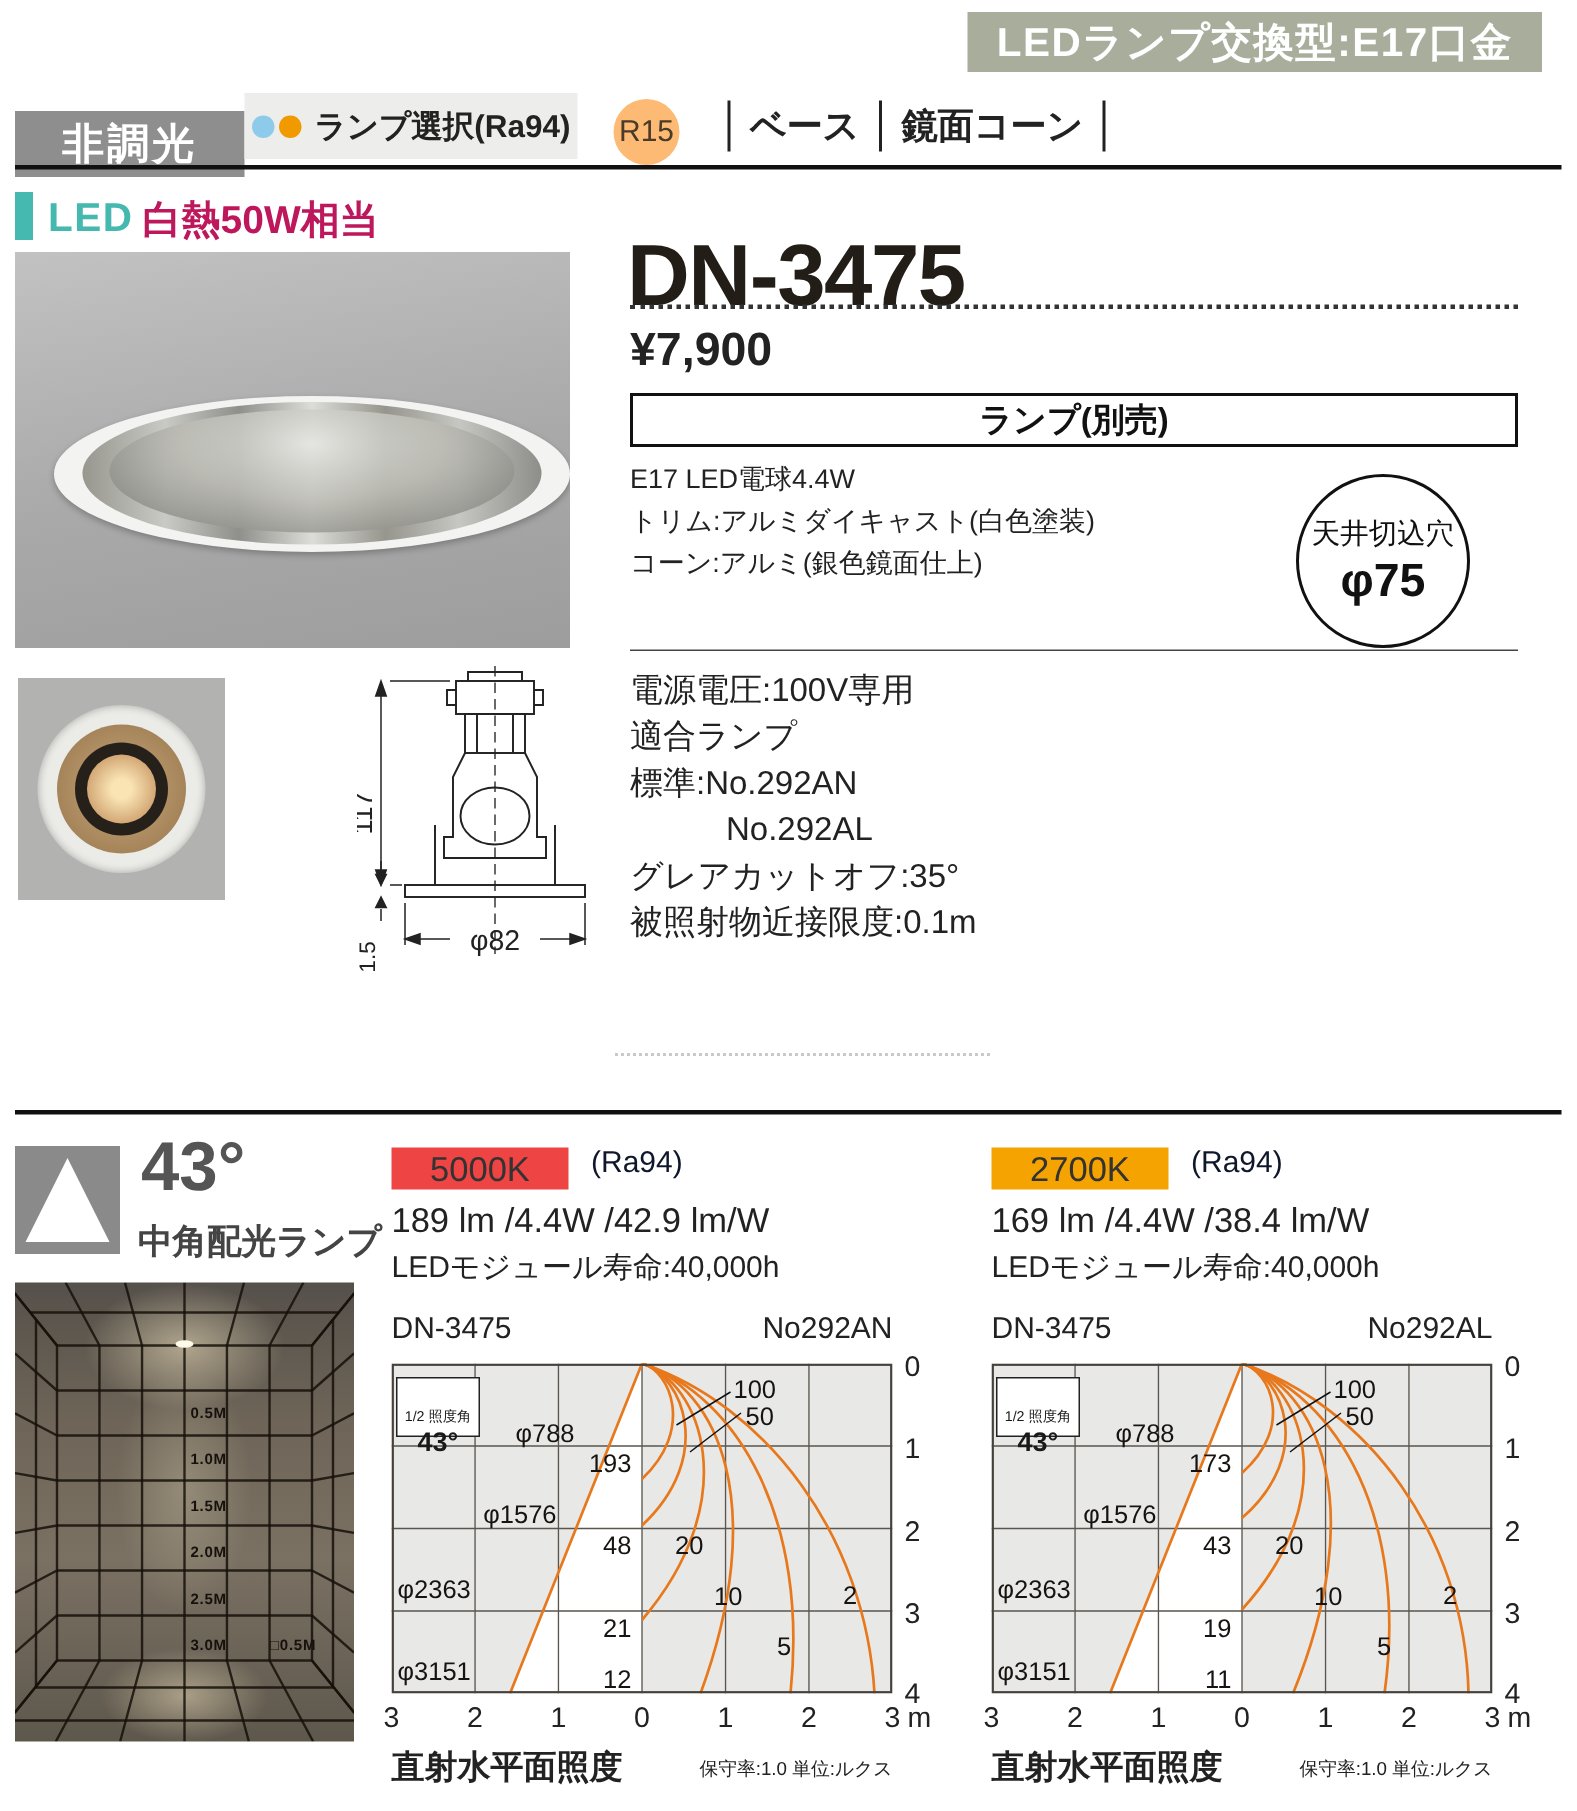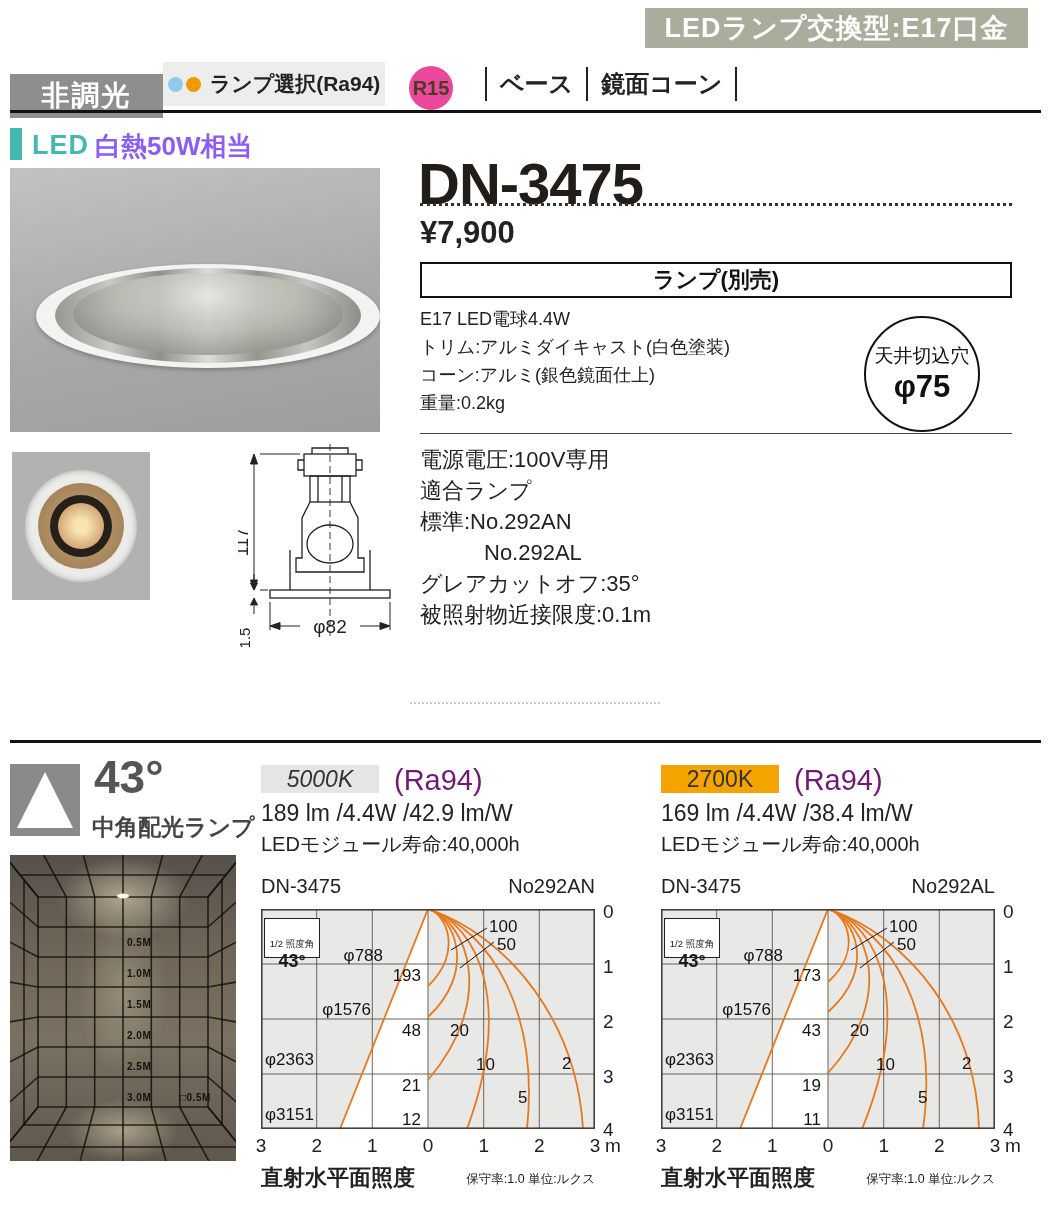--- a/index.html
+++ b/index.html
@@ -10,29 +10,29 @@
   .top-badge{left:645px;top:8px;width:383px;height:40px;background:#a8ad9c;color:#fff;
              font-size:27px;font-weight:bold;display:flex;align-items:center;justify-content:center;letter-spacing:1px;}
   
   .b-dim{left:10px;top:74px;width:153px;height:44px;background:#8e8e8e;color:#fff;font-size:28px;font-weight:bold;
          display:flex;align-items:center;justify-content:center;letter-spacing:2px;}
   .b-sel{left:163px;top:62px;width:222px;height:44px;background:#ededeb;color:#222;font-size:21px;font-weight:bold;
          display:flex;align-items:center;justify-content:center;gap:3px;}
   .dot{width:15px;height:15px;border-radius:50%;display:inline-block;}
   .dot-blue{background:#8ecbea;}
   .dot-orange{background:#f09a00;margin-right:6px;}
-  .b-r15{left:409px;top:66px;width:44px;height:44px;border-radius:50%;background:#ec4899;color:#4a3a28;
-         font-size:20px;font-weight:bold;display:flex;align-items:center;justify-content:center;}
+  .b-r15{left:409px;top:66px;width:44px;height:44px;border-radius:50%;background:#fdba74;color:#4a3a28;
+         font-size:20px;font-weight:normal;display:flex;align-items:center;justify-content:center;}
   .type-row{left:472px;top:62px;height:44px;display:flex;align-items:center;font-size:24px;font-weight:bold;color:#222;}
   .vbar{width:2px;height:34px;background:#222;display:inline-block;margin:0 13px;}
   .rule-black{left:10px;top:110px;width:1031px;height:3px;background:#111;}
   
   .teal-bar{left:10px;top:128px;width:12px;height:32px;background:#45b8b0;}
   .led-txt{left:32px;top:130px;font-size:27px;font-weight:bold;color:#45b8b0;letter-spacing:1px;}
-  .equiv-txt{left:95px;top:129px;font-size:26px;font-weight:bold;color:#8b5cf6;}
+  .equiv-txt{left:95px;top:129px;font-size:26px;font-weight:bold;color:#be185d;}
   
   .photo-main{left:10px;top:168px;width:370px;height:264px;background:linear-gradient(170deg,#c2c2c2,#a9a9a9 55%,#9d9d9d);overflow:hidden;}
   .ring-outer{left:26px;top:96px;width:344px;height:104px;border-radius:50%;background:#f3f3f1;
               box-shadow:0 2px 4px rgba(0,0,0,.25);}
   .ring-cone{left:45px;top:100px;width:306px;height:95px;border-radius:50%;
              background:linear-gradient(90deg,#97978f,#c9c9c5 18%,#8f8f8b 34%,#dcdcd8 50%,#96968e 66%,#c6c6c2 82%,#8d8d89);}
   .ring-inner{left:63px;top:105px;width:270px;height:82px;border-radius:50%;opacity:.85;
               background:radial-gradient(ellipse at 50% 28%,#e6e6e2 0%,#bdbdb6 45%,#90908a 78%,#6d6d66 100%);}
   
   .model-title{left:418px;top:150px;font-size:58px;font-weight:bold;color:#231d18;letter-spacing:-1px;}
@@ -64,23 +64,23 @@
   
   .room{left:10px;top:855px;width:226px;height:306px;overflow:hidden;
         background:
          radial-gradient(ellipse 95px 60px at 50% 14%,rgba(242,228,192,.55),rgba(242,228,192,0) 70%),
          radial-gradient(ellipse 80px 45px at 50% 90%,rgba(238,224,188,.5),rgba(238,224,188,0) 70%),
          radial-gradient(ellipse 60px 110px at 50% 45%,rgba(210,198,168,.35),rgba(210,198,168,0) 75%),
          linear-gradient(#55504a,#6e6558 30%,#7a7163 60%,#5e574c);}
   .room-label{position:absolute;font-size:10px;color:#16110c;font-weight:bold;letter-spacing:.5px;}
   
   .temp-badge{width:118px;height:28px;top:765px;font-size:23px;color:#333;display:flex;align-items:center;justify-content:center;}
-  .bg5000{background:#e5e5e5;font-style:italic;}
+  .bg5000{background:#ef4444;}
   .bg2700{background:#f4a300;}
-  .ra{top:764px;font-size:29px;color:#701a75;}
+  .ra{top:764px;font-size:20px;color:#0f172a;}
   .flux{top:800px;font-size:23px;color:#222;}
   .life{top:831px;font-size:20px;color:#222;}
   
   .chart{top:875px;width:362px;height:330px;}
   .chart-head{position:absolute;left:0;top:0;width:334px;display:flex;justify-content:space-between;
               font-size:20px;color:#222;}
   .plot{position:absolute;left:0;top:34px;width:334px;height:220px;}
   .lbl{position:absolute;font-size:17px;color:#161310;line-height:1;}
   .ra-box{position:absolute;left:3px;top:9px;width:56px;height:40px;background:#fff;border:1.5px solid #222;
           box-sizing:border-box;text-align:center;}
@@ -124,21 +124,20 @@
 
 <div class="abs model-title">DN-3475</div>
 <div class="abs dotted-rule"></div>
 <div class="abs price">¥7,900</div>
 <div class="abs lamp-box">ランプ(別売)</div>
 
 <div class="abs specs1">
   <div>E17 LED電球4.4W</div>
   <div>トリム:アルミダイキャスト(白色塗装)</div>
   <div>コーン:アルミ(銀色鏡面仕上)</div>
-  <div>重量:0.2kg</div>
 </div>
 
 <div class="abs cutout">
   <span class="c1">天井切込穴</span>
   <span class="c2">φ75</span>
 </div>
 
 <div class="abs rule-thin"></div>
 
 <div class="abs specs2">

